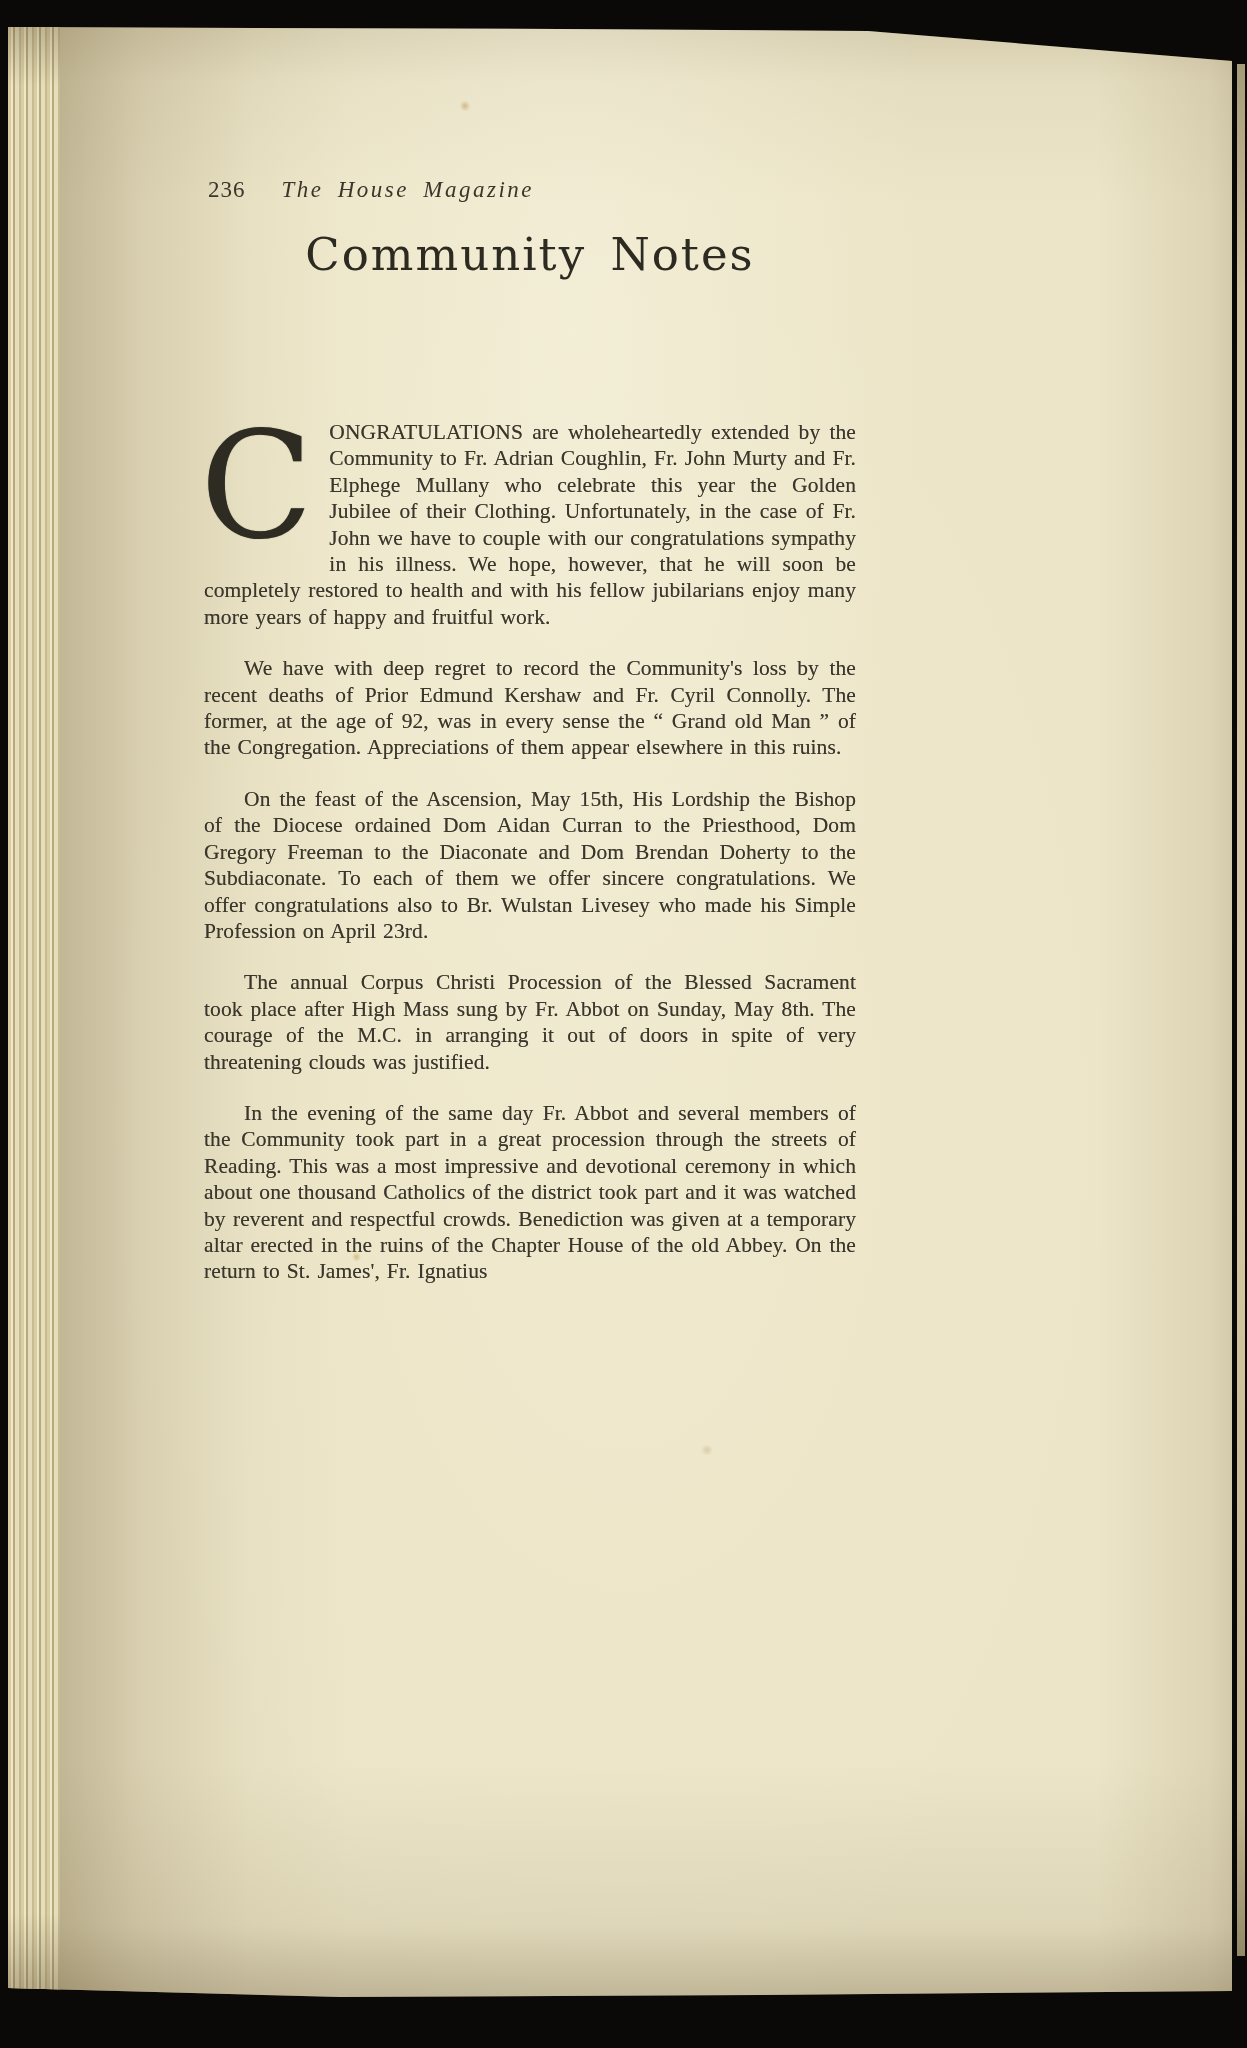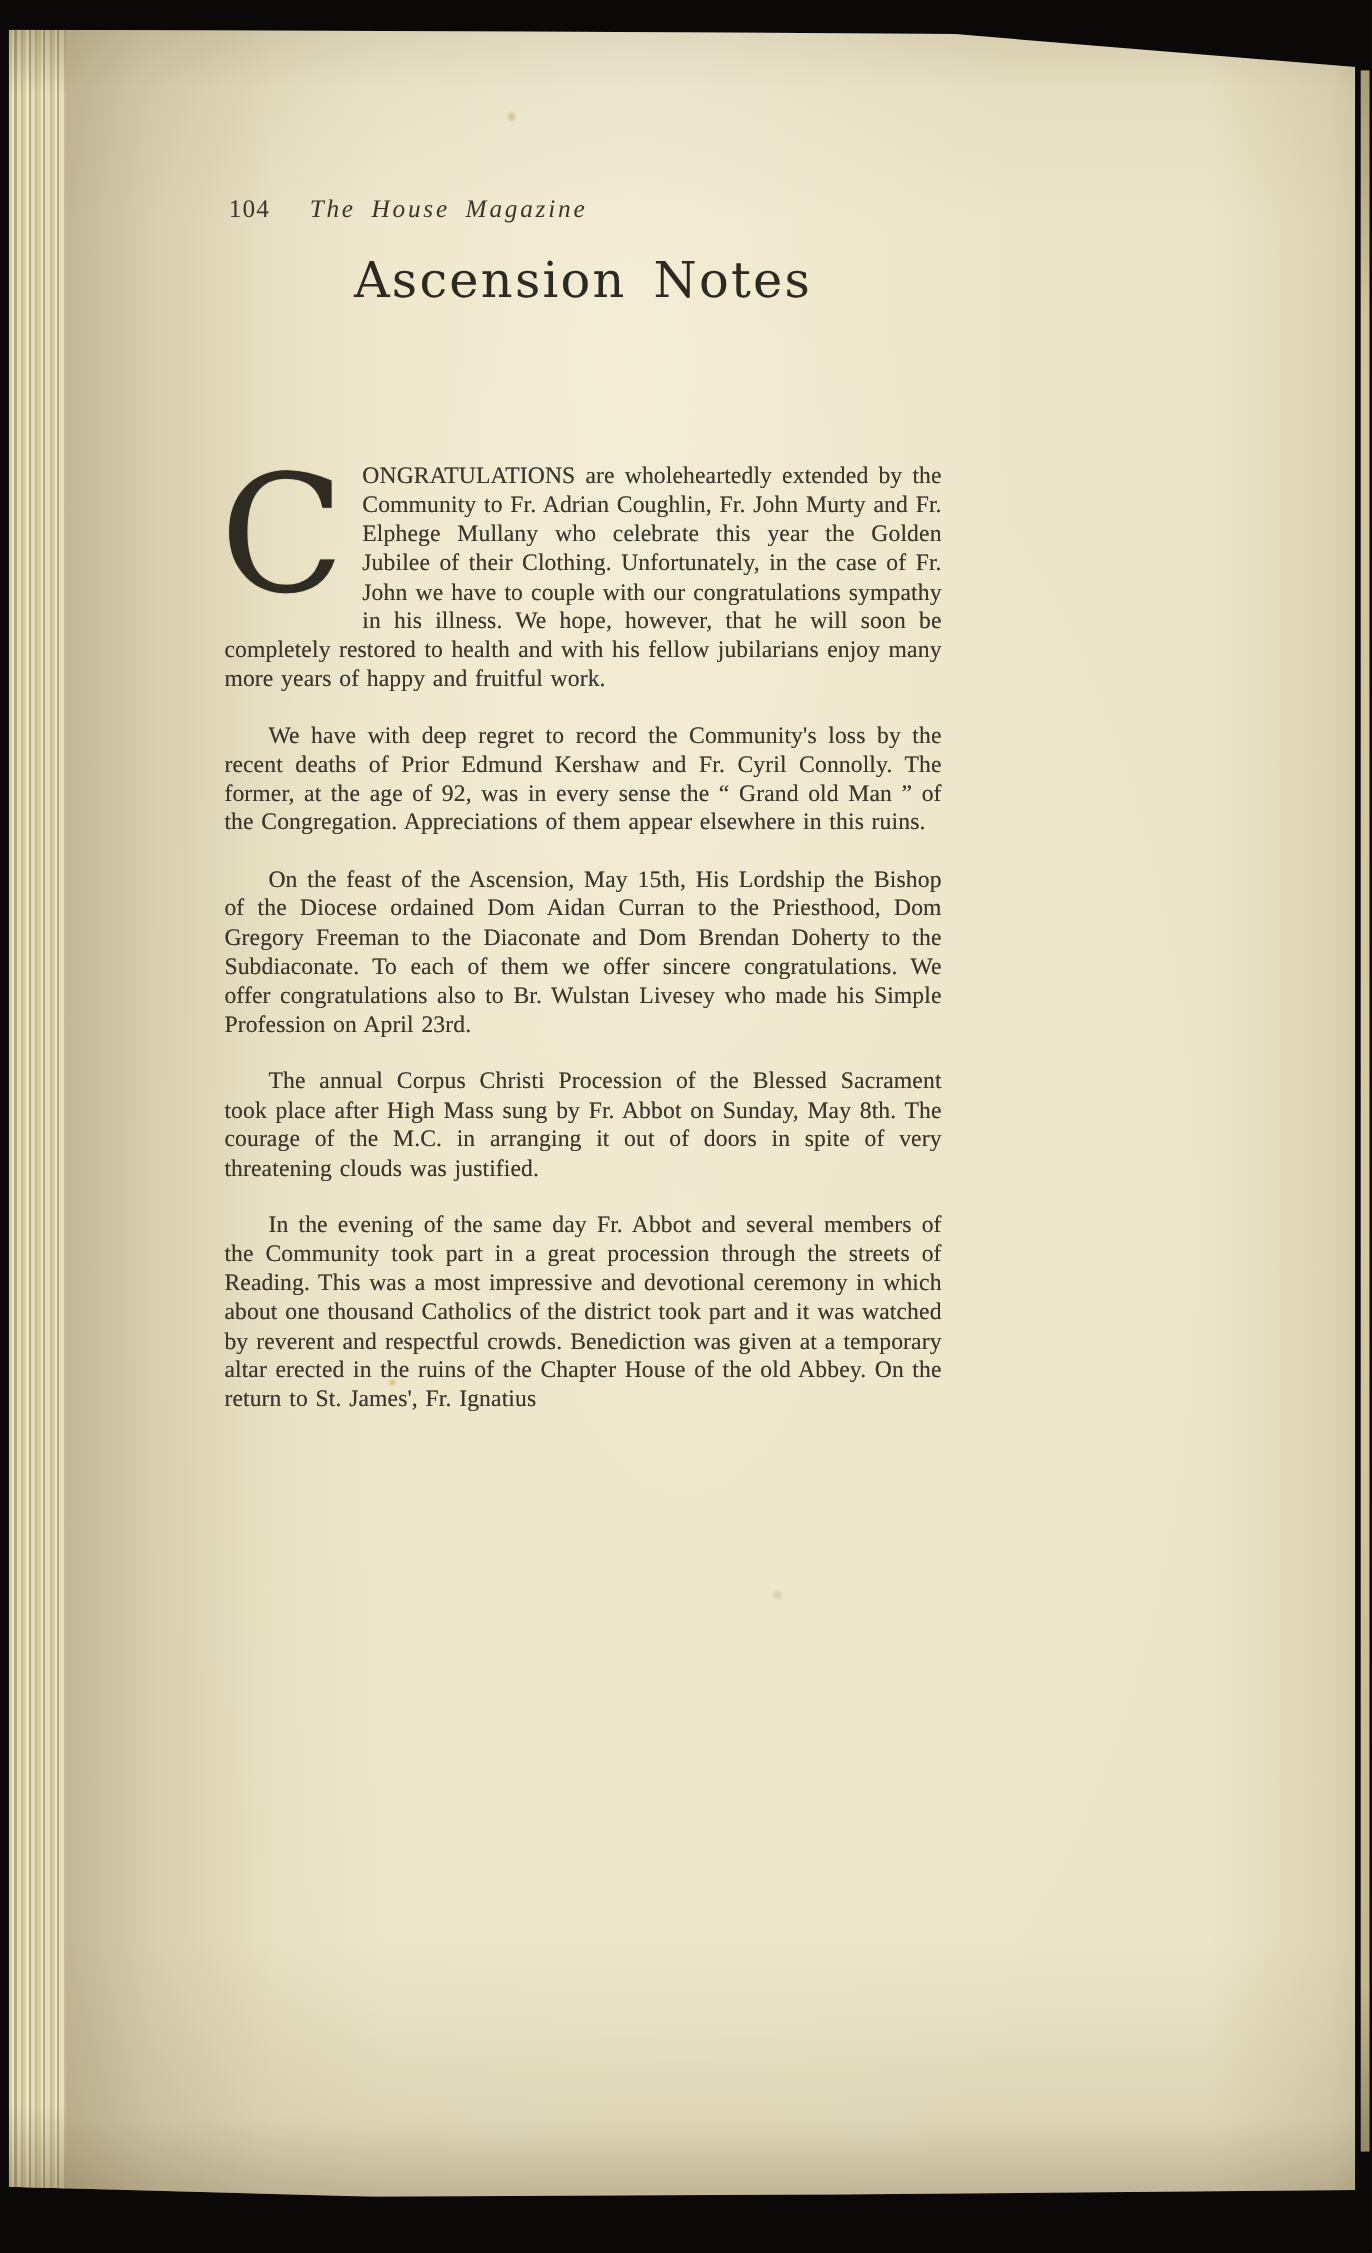--- a/index.html
+++ b/index.html
@@ -124,24 +124,24 @@
 
 <div class="scan-root">
 
   <div class="page">
     <div class="spine-edges"></div>
     <div class="stain stain-a"></div>
     <div class="stain stain-b"></div>
     <div class="stain stain-c"></div>
 
     <div class="page-header">
-      <span class="page-num">104</span><span class="running-title">The House Magazine</span>
+      <span class="page-num">236</span><span class="running-title">The House Magazine</span>
     </div>
 
-    <h1 class="section-title">Ascension Notes</h1>
+    <h1 class="section-title">Community Notes</h1>
 
     <div class="article">
       <p class="opening-paragraph"><span class="drop-cap">C</span><span>ONGRATULATIONS are wholeheartedly extended by the Community to Fr. Adrian Coughlin, Fr. John Murty and Fr. Elphege Mullany who celebrate this year the Golden Jubilee of their Clothing. Unfortunately, in the case of Fr. John we have to couple with our congratulations sympathy in his illness. We hope, however, that he will soon be completely restored to health and with his fellow jubilarians enjoy many more years of happy and fruitful work.</span></p>
       <p class="para">We have with deep regret to record the Community's loss by the recent deaths of Prior Edmund Kershaw and Fr. Cyril Connolly. The former, at the age of 92, was in every sense the “ Grand old Man ” of the Congregation. Appreciations of them appear elsewhere in this ruins.</p>
       <p class="para">On the feast of the Ascension, May 15th, His Lordship the Bishop of the Diocese ordained Dom Aidan Curran to the Priesthood, Dom Gregory Freeman to the Diaconate and Dom Brendan Doherty to the Subdiaconate. To each of them we offer sincere congratulations. We offer congratulations also to Br. Wulstan Livesey who made his Simple Profession on April 23rd.</p>
       <p class="para">The annual Corpus Christi Procession of the Blessed Sacrament took place after High Mass sung by Fr. Abbot on Sunday, May 8th. The courage of the M.C. in arranging it out of doors in spite of very threatening clouds was justified.</p>
       <p class="para">In the evening of the same day Fr. Abbot and several members of the Community took part in a great procession through the streets of Reading. This was a most impressive and devotional ceremony in which about one thousand Catholics of the district took part and it was watched by reverent and respectful crowds. Benediction was given at a temporary altar erected in the ruins of the Chapter House of the old Abbey. On the return to St. James', Fr. Ignatius</p>
     </div>
   </div>
 

